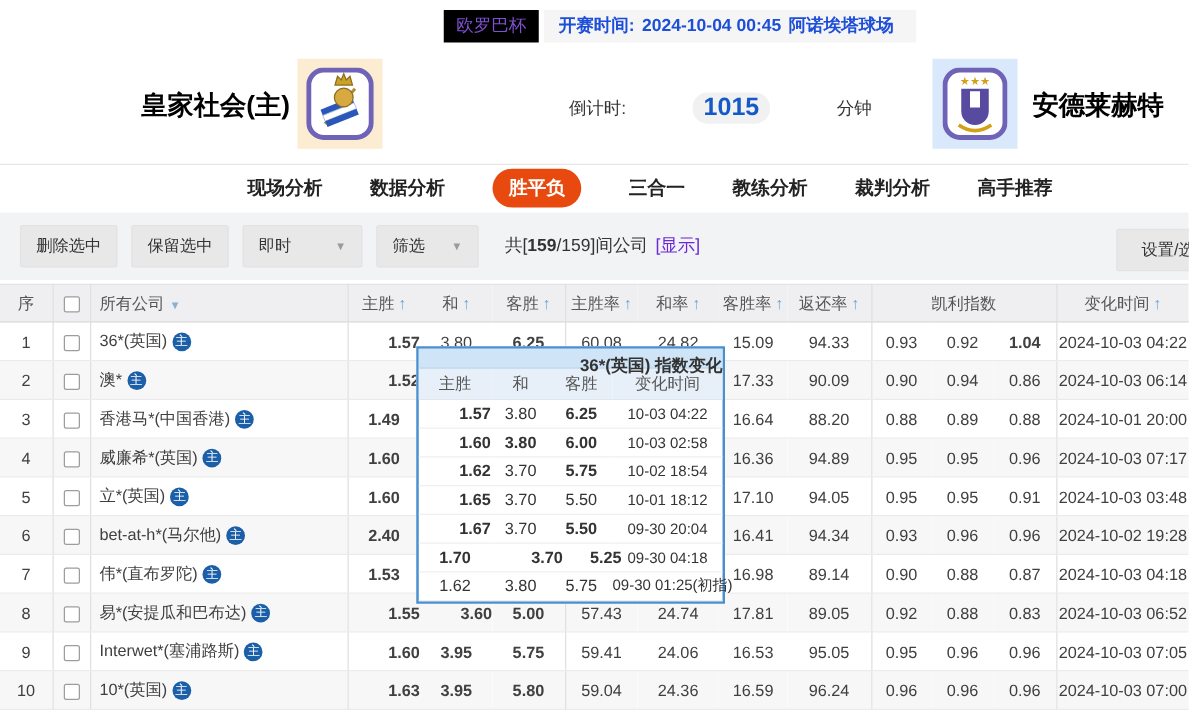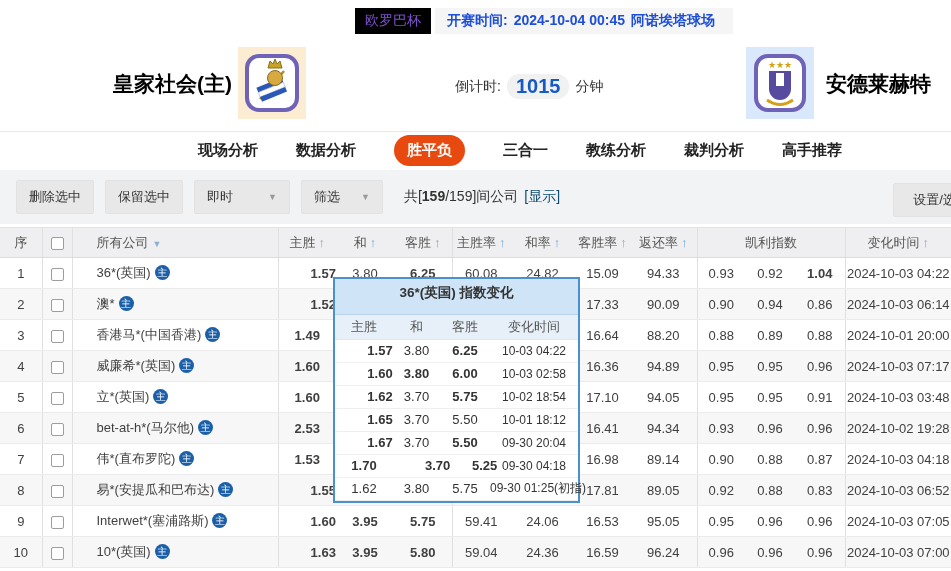--- a/index.html
+++ b/index.html
@@ -13,64 +13,64 @@
   .league-badge { background:#000000; color:#8050d0; font-size:14px; padding:4px 10px; }
   .kickoff-box { background:#f5f5f6; color:#1d4ed8; font-weight:bold; font-size:14px; padding:4px 12px; margin-left:4px; white-space:nowrap; }
   .kickoff-box span { margin-right:6px; }
   
   .team-name { position:absolute; top:70px; font-size:21px; font-weight:bold; color:#000; white-space:nowrap; }
   .home-name { left:113px; }
   .away-name { left:826px; }
   .logo-box { position:absolute; top:47px; width:68px; height:72px; display:flex; align-items:center; justify-content:center; }
   .home-logo { left:238px; background:#fbecd2; }
   .away-logo { left:746px; background:#d9e8fb; }
-  .countdown { position:absolute; top:74px; left:455px; display:flex; align-items:center; font-size:14px; color:#333; }
+  .countdown { position:absolute; top:74px; left:455px; display:flex; align-items:center; font-size:14px; color:#333;gap:47px; }
   .countdown-val { background:#f1f1f2; color:#1558c8; font-weight:bold; font-size:20px; padding:1px 9px; margin:0 6px; border-radius:12px; }
   
   .nav-bar { position:absolute; top:131px; left:0; right:0; height:38px; background:#fff;
              border-top:1px solid #e8e8e8; display:flex; align-items:center; gap:38px; padding-left:198px; }
   .tab { font-size:15px; font-weight:bold; color:#222; cursor:pointer; white-space:nowrap; }
   .tab.active { background:#e8490e; color:#fff; border-radius:16px; padding:6px 13px; }
   
   .toolbar { position:absolute; top:170px; left:0; right:0; height:54px; background:#f2f3f5;
              display:flex; align-items:center; padding-left:16px; font-size:13px; }
   .tb-btn { background:#e8e8e9; border:1px solid #e2e2e3; color:#333; font-size:13px;
             padding:7px 12px; margin-right:11px; border-radius:2px; cursor:pointer; white-space:nowrap; }
   .tb-drop { display:inline-flex; align-items:center; justify-content:space-between;gap:17px; }
   .tb-drop .caret { color:#9a9a9a; font-size:9px; margin-left:14px; }
   .count-text { font-size:14px; color:#333; margin-left:10px; white-space:nowrap; }
   .count-text b { font-weight:bold; }
-  .show-link { color:#0c4a6e; cursor:pointer; margin-left:6px; }
+  .show-link { color:#6d28d9; cursor:pointer; margin-left:6px; }
   .settings-btn { position:absolute; left:893px; top:13px; width:96px; }
   
   .table-wrap { position:absolute; top:227px; left:0; width:951px; }
   table.odds-table { width:951px; border-collapse:collapse; table-layout:fixed; }
   .odds-table th { height:30px; background:#efeff1; font-size:13px; font-weight:normal; color:#555;
                    border-top:1px solid #e3e3e3; border-bottom:1px solid #dcdcdc; text-align:center; white-space:nowrap; }
   .odds-table td { height:31px; font-size:13px; color:#404040; text-align:center;
                    border-bottom:1px solid #ebebeb; white-space:nowrap; overflow:hidden; }
   .odds-table tbody tr:nth-child(even) { background:#f7f7f8; }
   .bdr { border-right:1px solid #e0e0e0; }
-  .th-co, .c-co { text-align:left !important; padding-left:24px; }
+  .th-co, .c-co { text-align:left !important; padding-left:7px; }
   .arr { color:#6fa8dc; font-weight:bold; margin-left:3px; font-size:13px; }
   .fil { color:#8ab0d4; font-size:9px; margin-left:4px; }
   .cb { display:inline-block; width:13px; height:13px; background:#fff; border:1px solid #9d9d9d;
         border-radius:2px; vertical-align:middle; cursor:pointer; }
   .zhu { display:inline-block; width:15px; height:15px; line-height:15px; border-radius:50%;
          background:#1b5fa8; color:#fff; font-size:10px; text-align:center; margin-left:4px; vertical-align:1px; }
   .odds { font-size:14px; }
   .c-time { font-size:12px; color:#333; }
   .tg { color:#1e9e1e; font-weight:bold;padding-left:32px; }
   .trd { color:#e22b2b; font-weight:bold; }
   .empty-row td { height:31px; background:#fff; }
   
   .popup { position:absolute; left:333px; top:277px; width:247px; background:#fff;
            border:2px solid #4a90cf; z-index:9; }
-  .popup-title { background:#cfe4f6; border-bottom:1px solid #b9d4ea; height:36px; line-height:27px;
-                 text-align:center; font-size:13.5px; font-weight:bold; color:#333; }
+  .popup-title { background:#cfe4f6; border-bottom:1px solid #b9d4ea; height:16px; line-height:27px;
+                 text-align:right; font-size:13.5px; font-weight:bold; color:#333; }
   .popup table { width:100%; border-collapse:collapse; table-layout:fixed; }
   .popup th { background:#e7f0f9; height:24px; font-size:13px; font-weight:normal; color:#555;
               border-bottom:1px solid #dfe7ee; text-align:center; }
   .popup td { height:23px; font-size:13px; color:#333; text-align:center;
               border-bottom:1px solid #efefef; white-space:nowrap; }
   .popup .p-time { font-size:12px;margin-top:24px; }
 </style>
 </head>
 <body>
 
@@ -255,21 +255,21 @@
     <td class="c-k1">0.95</td>
     <td class="c-k2">0.95</td>
     <td class="c-k3 bdr">0.91</td>
     <td class="c-time">2024-10-03 03:48</td>
   </tr>
 
   <tr>
     <td class="c-idx bdr">6</td>
     <td class="bdr"><span class="cb"></span></td>
     <td class="c-co bdr"><span class="co-name">bet-at-h*(马尔他)</span><span class="zhu">主</span></td>
-    <td class="c-home odds trd">2.53</td>
+    <td class="c-home odds trd">2.40</td>
     <td class="c-draw odds"></td>
     <td class="c-away odds bdr"></td>
     <td class="c-hr"></td>
     <td class="c-dr"></td>
     <td class="c-ar">16.41</td>
     <td class="c-rr bdr">94.34</td>
     <td class="c-k1">0.93</td>
     <td class="c-k2">0.96</td>
     <td class="c-k3 bdr">0.96</td>
     <td class="c-time">2024-10-02 19:28</td>

